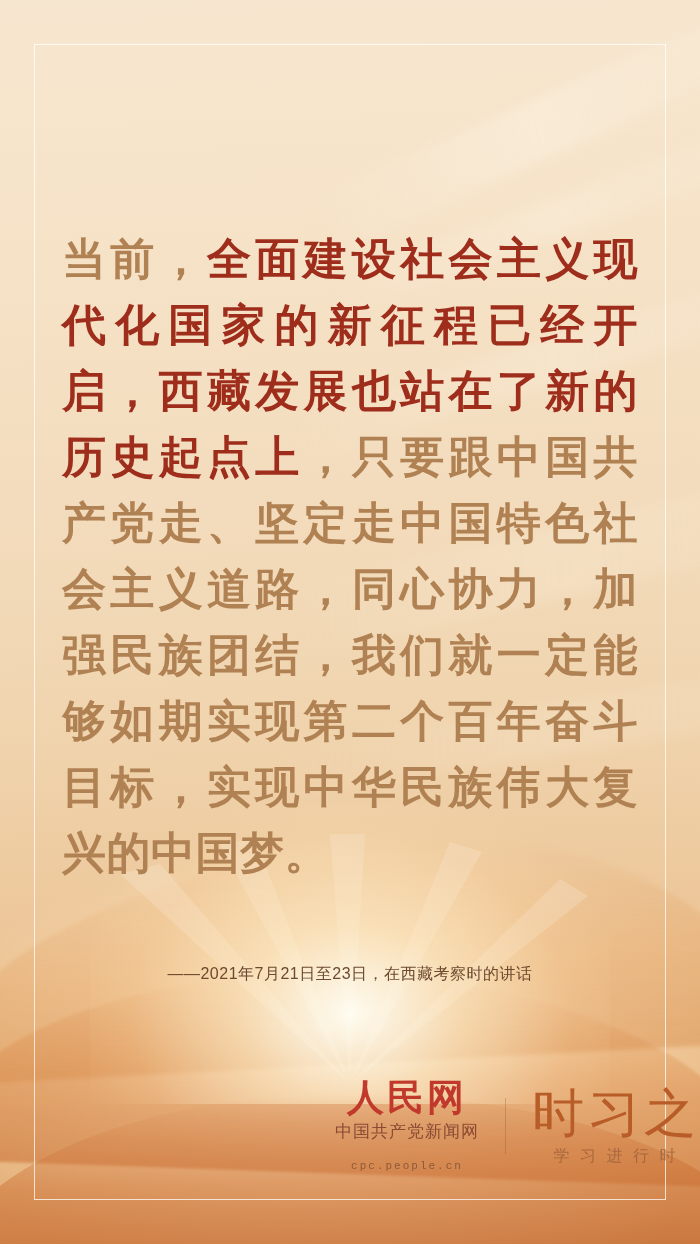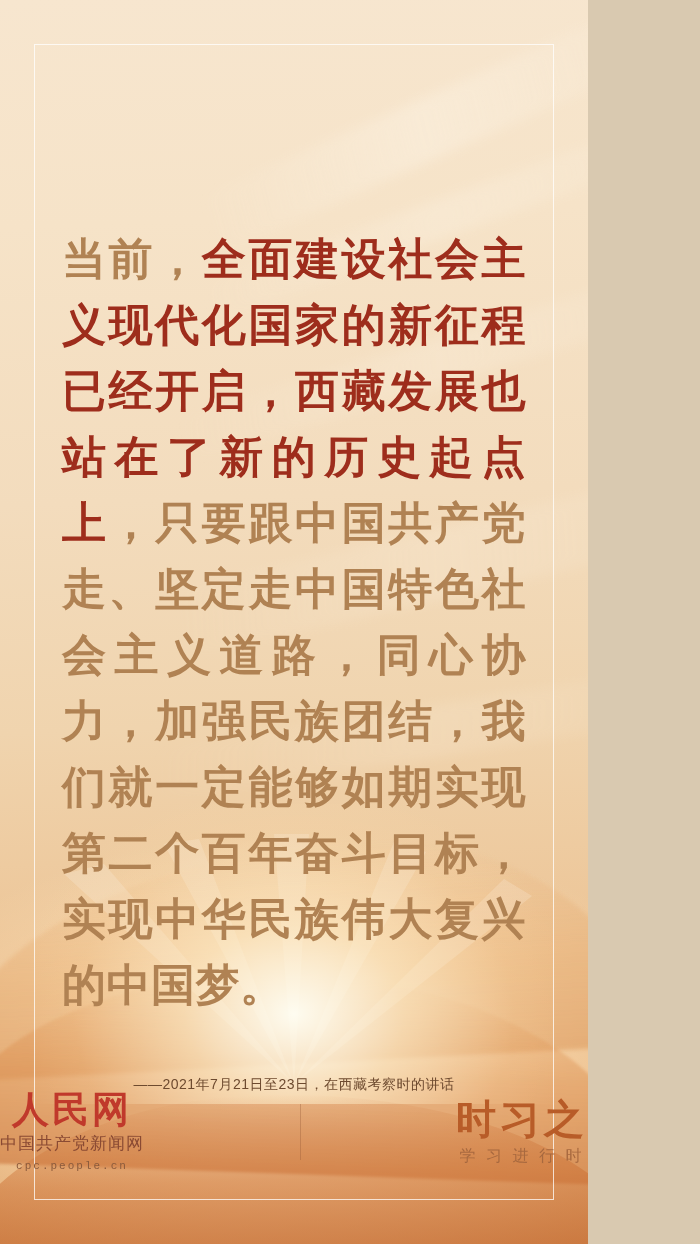--- a/index.html
+++ b/index.html
@@ -5,21 +5,21 @@
   html, body {
     margin: 0;
     padding: 0;
     background: #d9c9b0;
   }
   body {
     font-family: "Liberation Sans", "DejaVu Sans", sans-serif;
   }
   .poster {
     position: relative;
-    width: 588px;
+    width: 700px;
     height: 1244px;
     overflow: hidden;
     background:
       radial-gradient(ellipse 620px 340px at 50% 86%, rgba(255,240,215,0.95) 0%, rgba(255,226,186,0.55) 38%, rgba(255,210,160,0.0) 70%),
       linear-gradient(178deg, #f7e6cf 0%, #f6e3c8 18%, #f3dcbd 40%, #f0d4ae 58%, #edc79a 73%, #e8b884 85%, #e0a86f 100%);
   }
   
   .streak {
     position: absolute;
     pointer-events: none;
@@ -97,34 +97,34 @@
     letter-spacing: 0.5px;
     font-weight: 700;
     color: #b08253;
     text-align: justify;
     text-justify: inter-ideograph;
   }
   .quote .hl {
     color: #9e2d1c;
   }
   .source {
-    margin-top: 58px;
+    margin-top: 78px;
     text-align: center;
-    font-size: 14px;
+    font-size: 16px;
     color: #6d4a2f;
     letter-spacing: .5px;
   }
 
   .footer {
     position: absolute;
     left: 0; right: 0;
     bottom: 72px;
     display: flex;
     align-items: center;
-    justify-content: space-between;
+    justify-content: flex-end;
     gap: 26px;
   }
   .logo-block {
     display: flex;
     flex-direction: column;
     align-items: center;
     line-height: 1;
   }
   .logo-main {
     font-size: 37px;
@@ -133,40 +133,40 @@
     letter-spacing: 3px;
     font-family: "DejaVu Sans", "Liberation Sans", sans-serif;
   }
   .logo-sub {
     margin-top: 7px;
     font-size: 17px;
     color: #8a4a33;
     letter-spacing: 1px;
   }
   .logo-url {
-    margin-top: 9px;
+    margin-top: 21px;
     font-size: 11px;
     color: #8a5a3c;
     letter-spacing: 2px;
     font-family: "Liberation Mono", "DejaVu Sans Mono", monospace;
   }
   .divider-v {
     width: 1px;
     height: 56px;
     background: rgba(150,90,55,0.35);
   }
   .brand-block {
     display: flex;
     flex-direction: column;
     align-items: center;
     line-height: 1;
   }
   .brand-main {
-    font-size: 40px;
-    font-weight: 700;
+    font-size: 52px;
+    font-weight: 400;
     color: #b85c28;
     letter-spacing: 4px;
   }
   .brand-sub {
     margin-top: 9px;
     font-size: 16px;
     color: #a8693f;
     letter-spacing: 3px;
   }
 </style>

